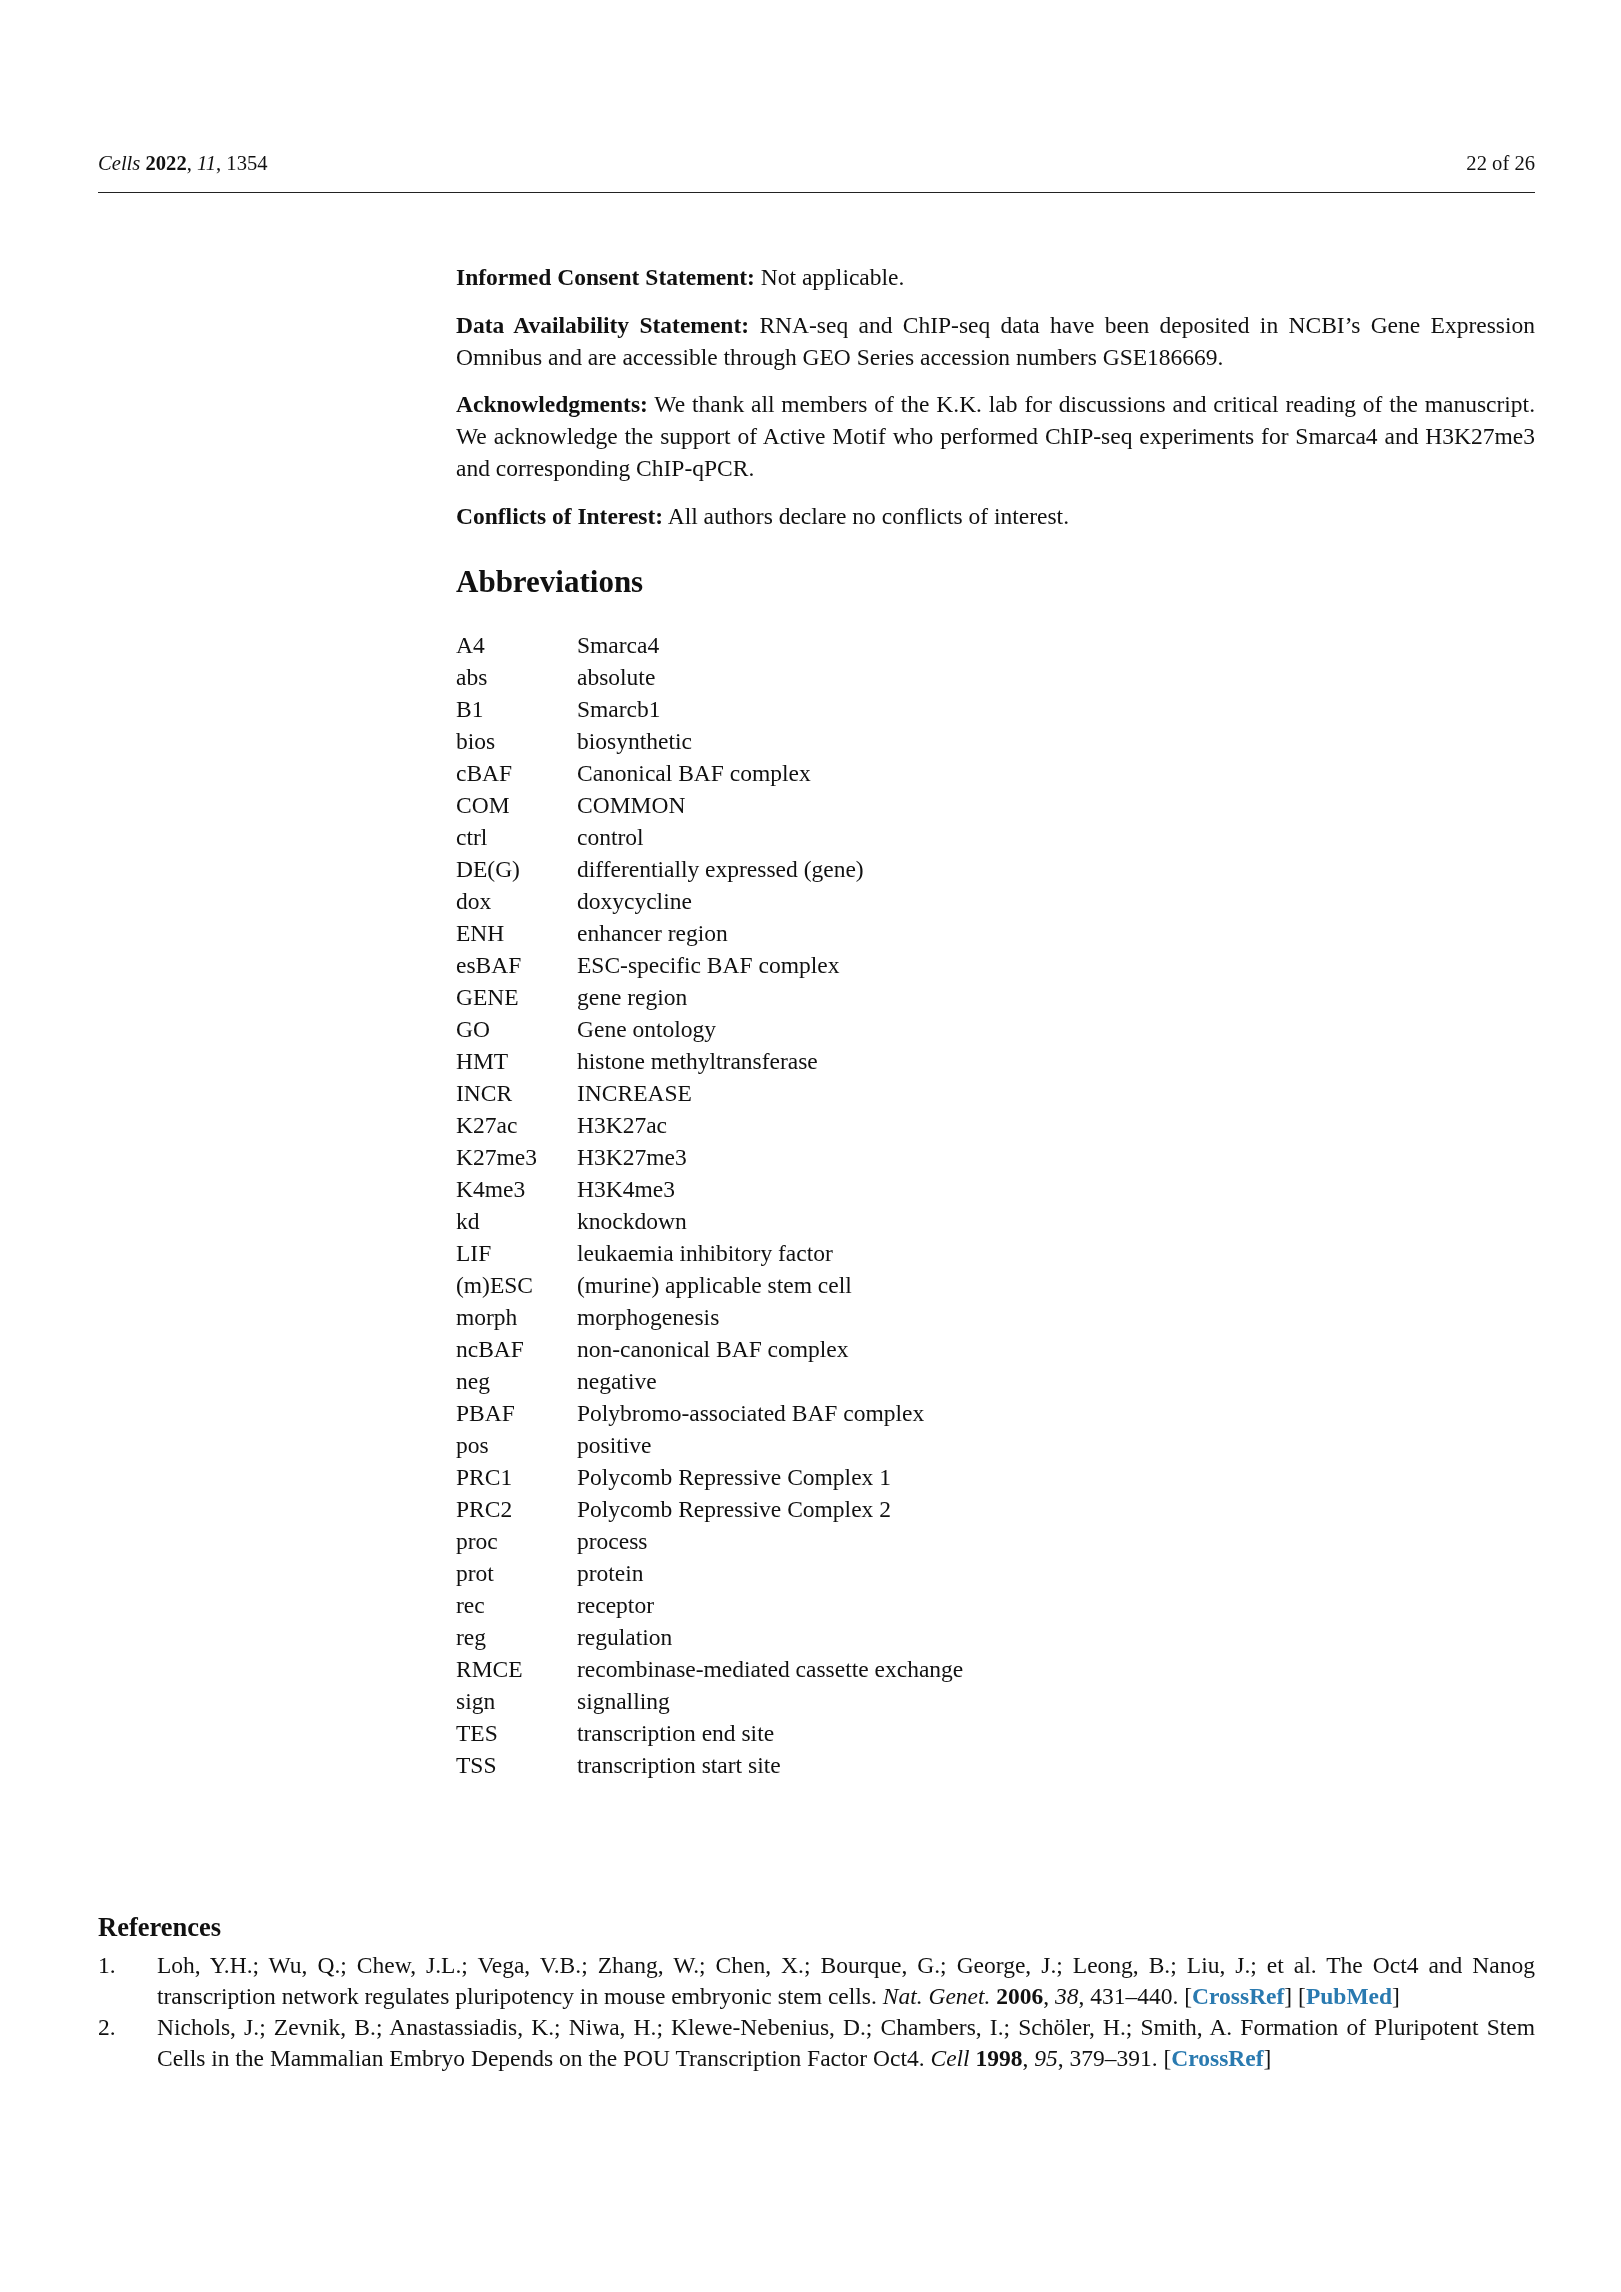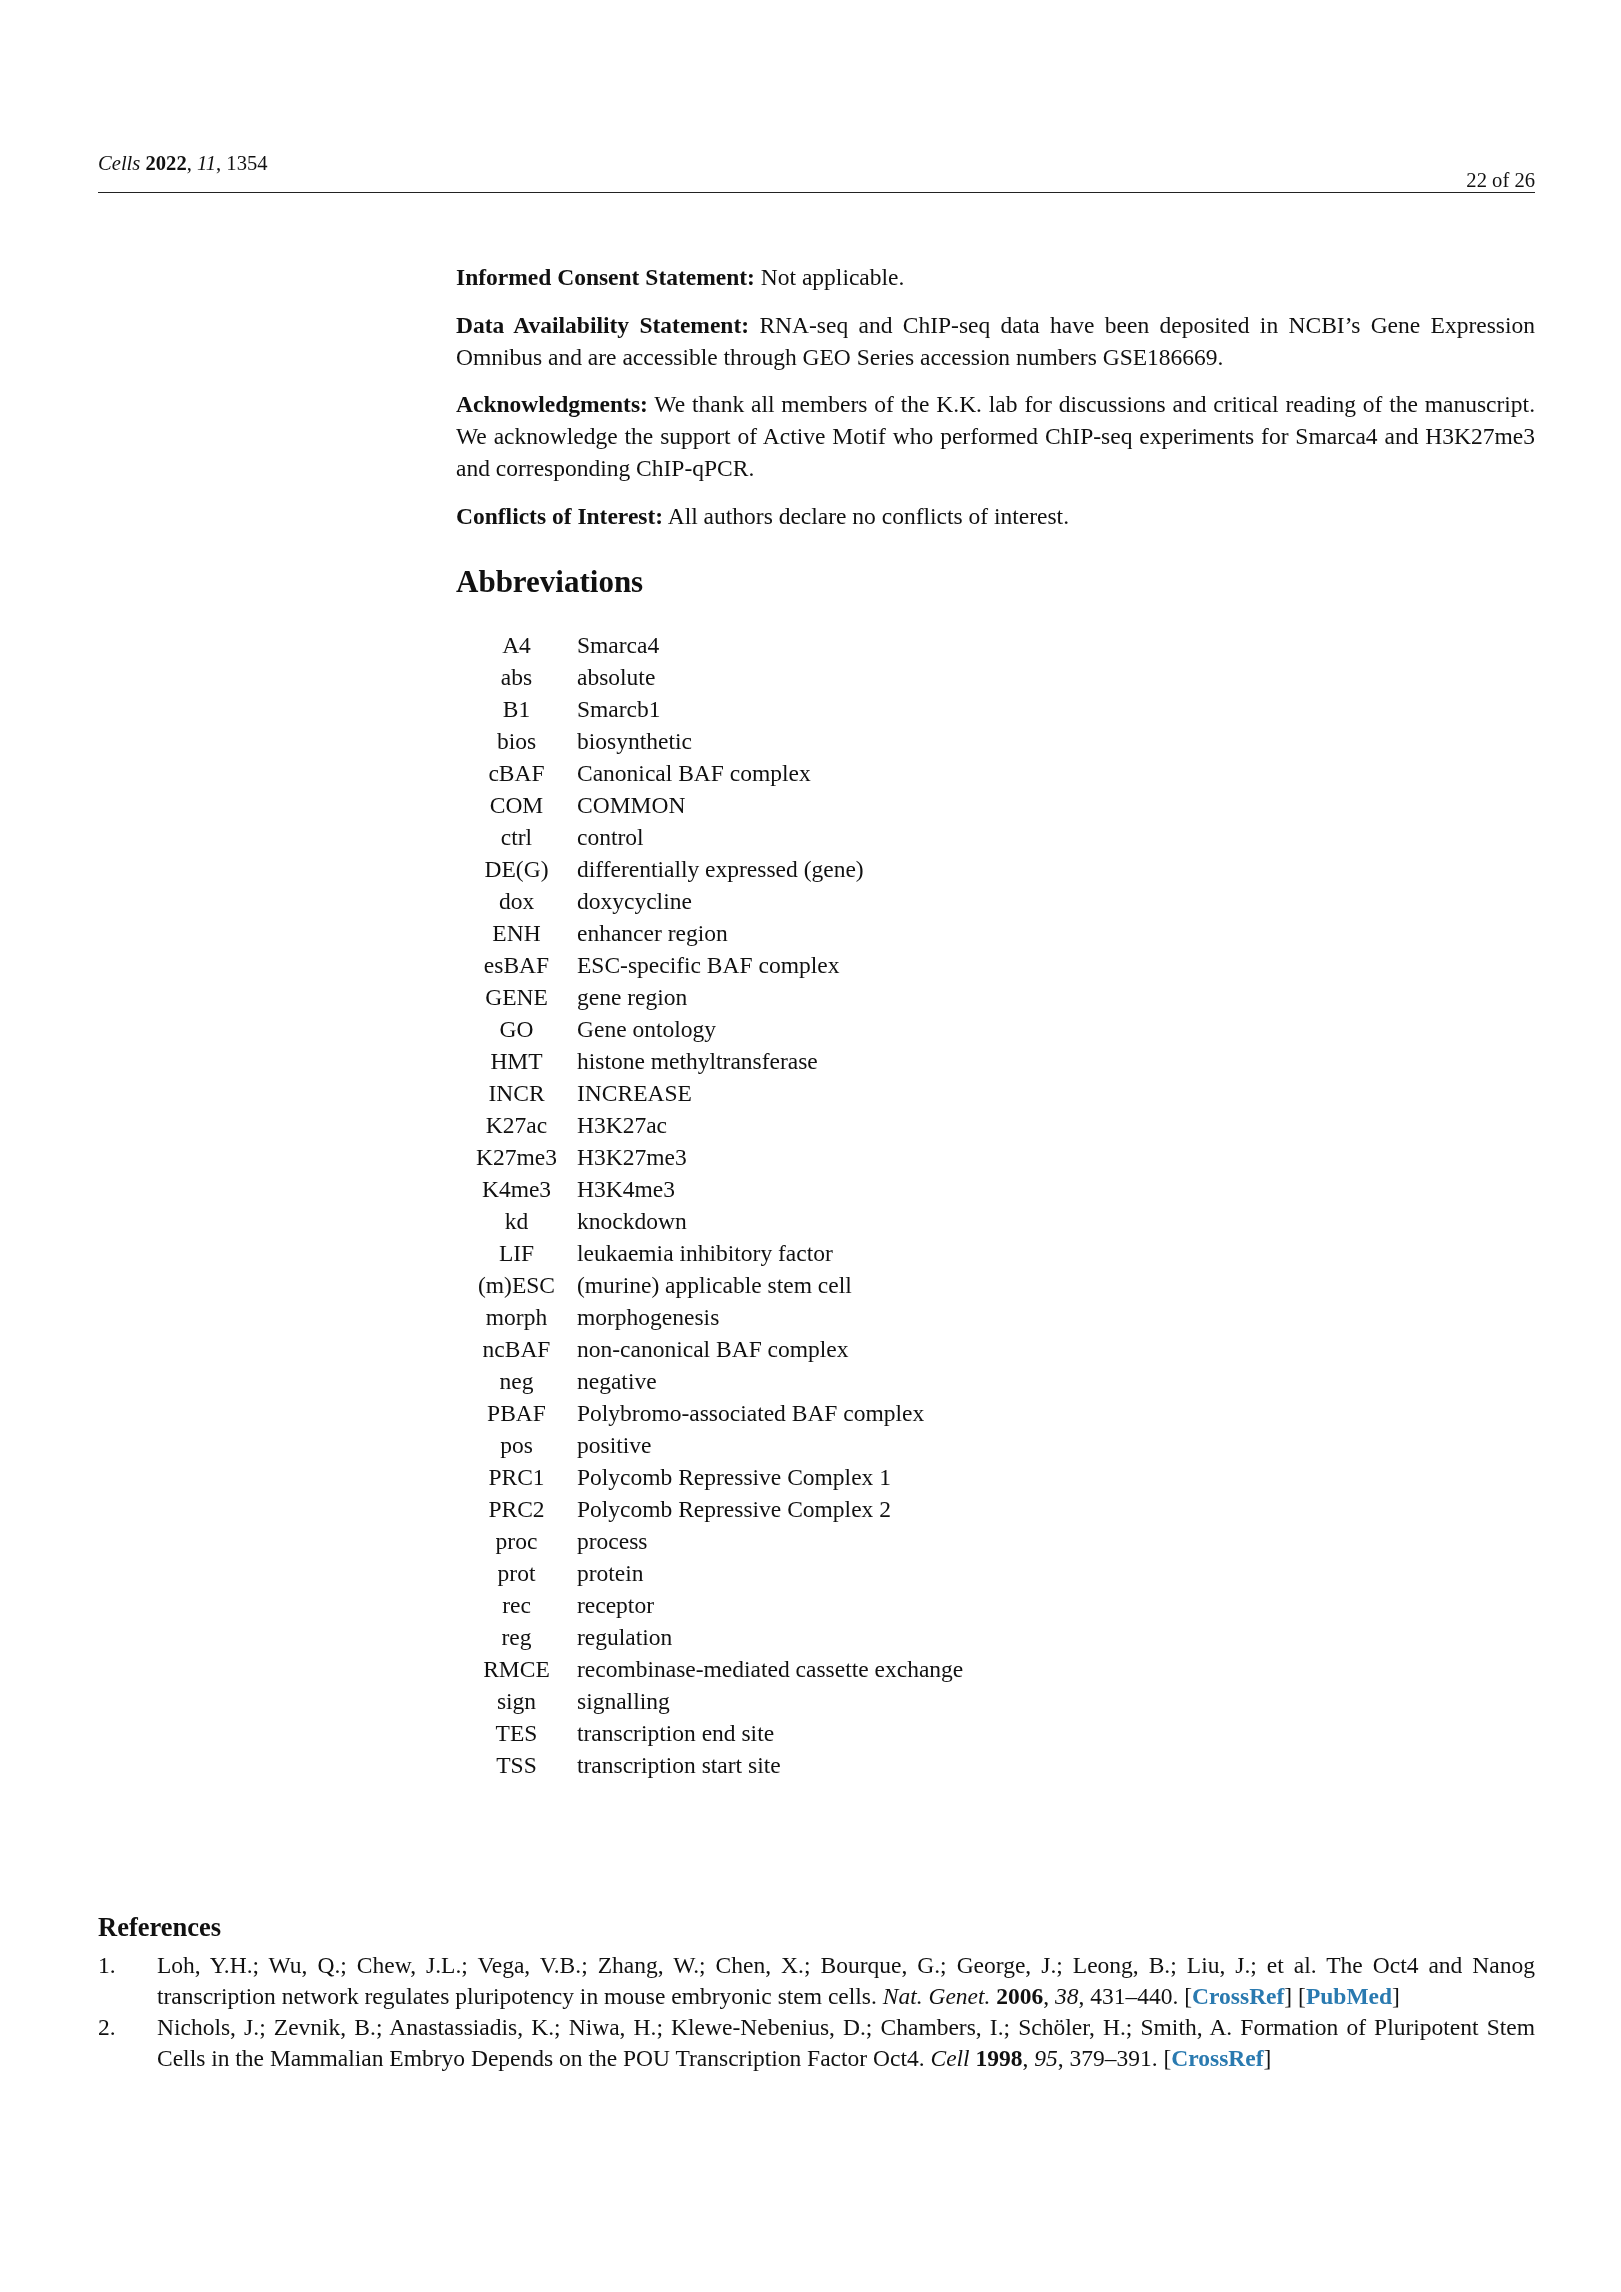--- a/index.html
+++ b/index.html
@@ -6,40 +6,40 @@
   body {
     width: 1621px; height: 2293px; position: relative; overflow: hidden;
     font-family: "Liberation Serif", "DejaVu Serif", serif;
     color: #111111;
   }
   .header {
     position: absolute; left: 98px; top: 150px; width: 1437px;
     font-size: 20.6px; line-height: 27.4px;
   }
   .header .left { position: absolute; left: 0; top: 0; }
-  .header .right { position: absolute; right: 0; top: 17px; }
+  .header .right { position: absolute; right: 0; top: 0; }
   .header i { font-style: italic; }
   .header b { font-weight: bold; }
   .rule {
     position: absolute; left: 98px; top: 192px; width: 1437px; height: 0;
     border-top: 1.6px solid #222222;
   }
   .main {
     position: absolute; left: 456px; top: 261px; width: 1079px;
     font-size: 23.5px; line-height: 32px;
   }
   .para { margin: 0 0 15.7px 0; text-align: justify; }
   .para .label { font-weight: bold; }
   .section-title {
     font-weight: bold; font-size: 31px; line-height: 33px;
     margin: 33px 0 31px 0;
   }
   .abbr-table { border-collapse: collapse; }
   .abbr-table td { padding: 0; vertical-align: top; line-height: 32px; font-size: 23.5px; }
-  .abbr-table td.term { width: 121px; text-align: center; }
+  .abbr-table td.term { width: 121px; }
   .refs {
     position: absolute; left: 98px; top: 1911px; width: 1437px;
     font-size: 23.5px; line-height: 31px;
   }
   .refs .title { font-weight: bold; font-size: 26.5px; line-height: 33px; margin: 0 0 5.9px 0; }
   .ref { position: relative; padding-left: 59px; text-align: justify; margin: 0; }
   .ref .num { position: absolute; left: 0; top: 0; }
   .ref i { font-style: italic; }
   .ref b { font-weight: bold; }
   .link { color: #2a7ab0; text-decoration: none; cursor: pointer; font-weight: bold; }

